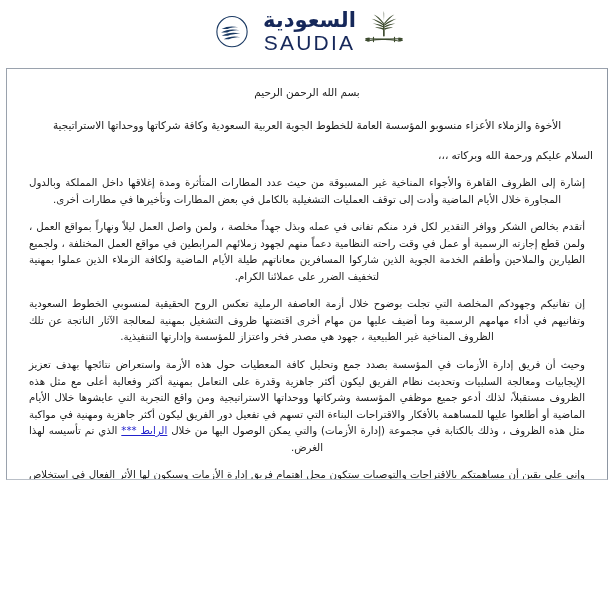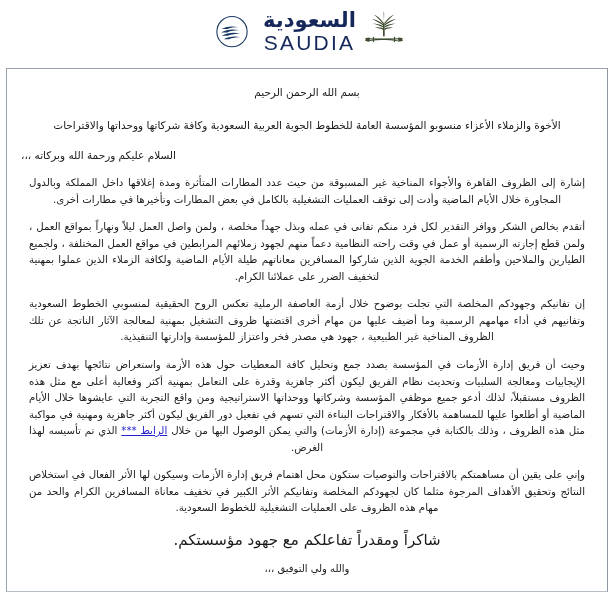--- a/index.html
+++ b/index.html
@@ -68,21 +68,21 @@
     flex: 0 0 auto;
     margin-right: 2px;
   }
 
   
   .letter-frame {
     position: absolute;
     left: 6px;
     top: 68px;
     width: 602px;
-    height: 524px;
+    height: 412px;
     border: 1px solid #9aa2ad;
     border-right-color: #8d96a2;
     border-bottom-color: #b9bfc7;
     box-sizing: border-box;
     background: #ffffff;
     padding: 12px 14px 10px 14px;
     overflow: hidden;
   }
 
   .basmala {
@@ -95,21 +95,21 @@
 
   .salutation-line {
     text-align: center;
     font-size: 10.5px;
     color: #1a1a1a;
     margin: 0 0 13px 0;
     line-height: 1.6;
   }
 
   .greeting {
-    text-align: left;
+    text-align: right;
     font-size: 10.5px;
     color: #1a1a1a;
     margin: 0 0 12px 0;
     line-height: 1.6;
   }
 
   .body-par {
     text-align: justify;
     text-align-last: center;
     font-size: 10.2px;
@@ -198,21 +198,21 @@
         </text>
       </svg>
 
     </div>
   </div>
 
   <div class="letter-frame">
 
     <p class="basmala">بسم الله الرحمن الرحيم</p>
 
-    <p class="salutation-line">الأخوة والزملاء الأعزاء منسوبو المؤسسة العامة للخطوط الجوية العربية السعودية وكافة شركاتها ووحداتها والاقتراحات</p>
+    <p class="salutation-line">الأخوة والزملاء الأعزاء منسوبو المؤسسة العامة للخطوط الجوية العربية السعودية وكافة شركاتها ووحداتها الاستراتيجية</p>
 
     <p class="greeting">السلام عليكم ورحمة الله وبركاته ،،،</p>
 
     <p class="body-par">إشارة إلى الظروف القاهرة والأجواء المناخية غير المسبوقة من حيث عدد المطارات المتأثرة ومدة إغلاقها داخل المملكة وبالدول المجاورة خلال الأيام الماضية وأدت إلى توقف العمليات التشغيلية بالكامل في بعض المطارات وتأخيرها في مطارات أخرى.</p>
 
     <p class="body-par">أتقدم بخالص الشكر ووافر التقدير لكل فرد منكم تفانى في عمله وبذل جهداً مخلصة ، ولمن واصل العمل ليلاً ونهاراً بمواقع العمل ، ولمن قطع إجازته الرسمية أو عمل في وقت راحته النظامية دعماً منهم لجهود زملائهم المرابطين في مواقع العمل المختلفة ، ولجميع الطيارين والملاحين وأطقم الخدمة الجوية الذين شاركوا المسافرين معاناتهم طيلة الأيام الماضية ولكافة الزملاء الذين عملوا بمهنية لتخفيف الضرر على عملائنا الكرام.</p>
 
     <p class="body-par">إن تفانيكم وجهودكم المخلصة التي تجلت بوضوح خلال أزمة العاصفة الرملية تعكس الروح الحقيقية لمنسوبي الخطوط السعودية وتفانيهم في أداء مهامهم الرسمية وما أضيف عليها من مهام أخرى اقتضتها ظروف التشغيل بمهنية لمعالجة الآثار الناتجة عن تلك الظروف المناخية غير الطبيعية ، جهود هي مصدر فخر واعتزاز للمؤسسة وإدارتها التنفيذية.</p>
 
     <p class="body-par"><span>وحيث أن فريق إدارة الأزمات في المؤسسة بصدد جمع وتحليل كافة المعطيات حول هذه الأزمة واستعراض نتائجها بهدف تعزيز الإيجابيات ومعالجة السلبيات وتحديث نظام الفريق ليكون أكثر جاهزية وقدرة على التعامل بمهنية أكثر وفعالية أعلى مع مثل هذه الظروف مستقبلاً، لذلك أدعو جميع موظفي المؤسسة وشركاتها ووحداتها الاستراتيجية ومن واقع التجربة التي عايشوها خلال الأيام الماضية أو أطلعوا عليها للمساهمة بالأفكار والاقتراحات البناءة التي تسهم في تفعيل دور الفريق ليكون أكثر جاهزية ومهنية في مواكبة مثل هذه الظروف ، وذلك بالكتابة في مجموعة (إدارة الأزمات) والتي يمكن الوصول اليها من خلال </span><a class="doc-link" href="#">الرابط ***</a><span> الذي تم تأسيسه لهذا الغرض.</span></p>

